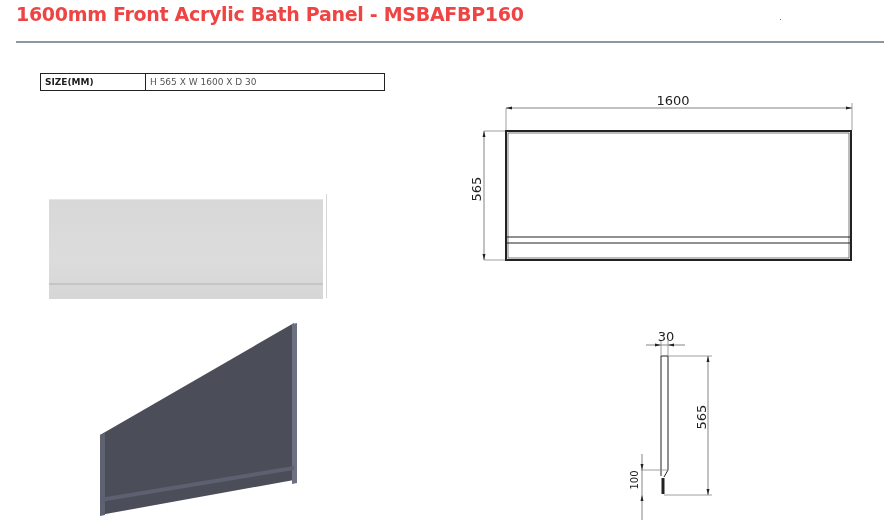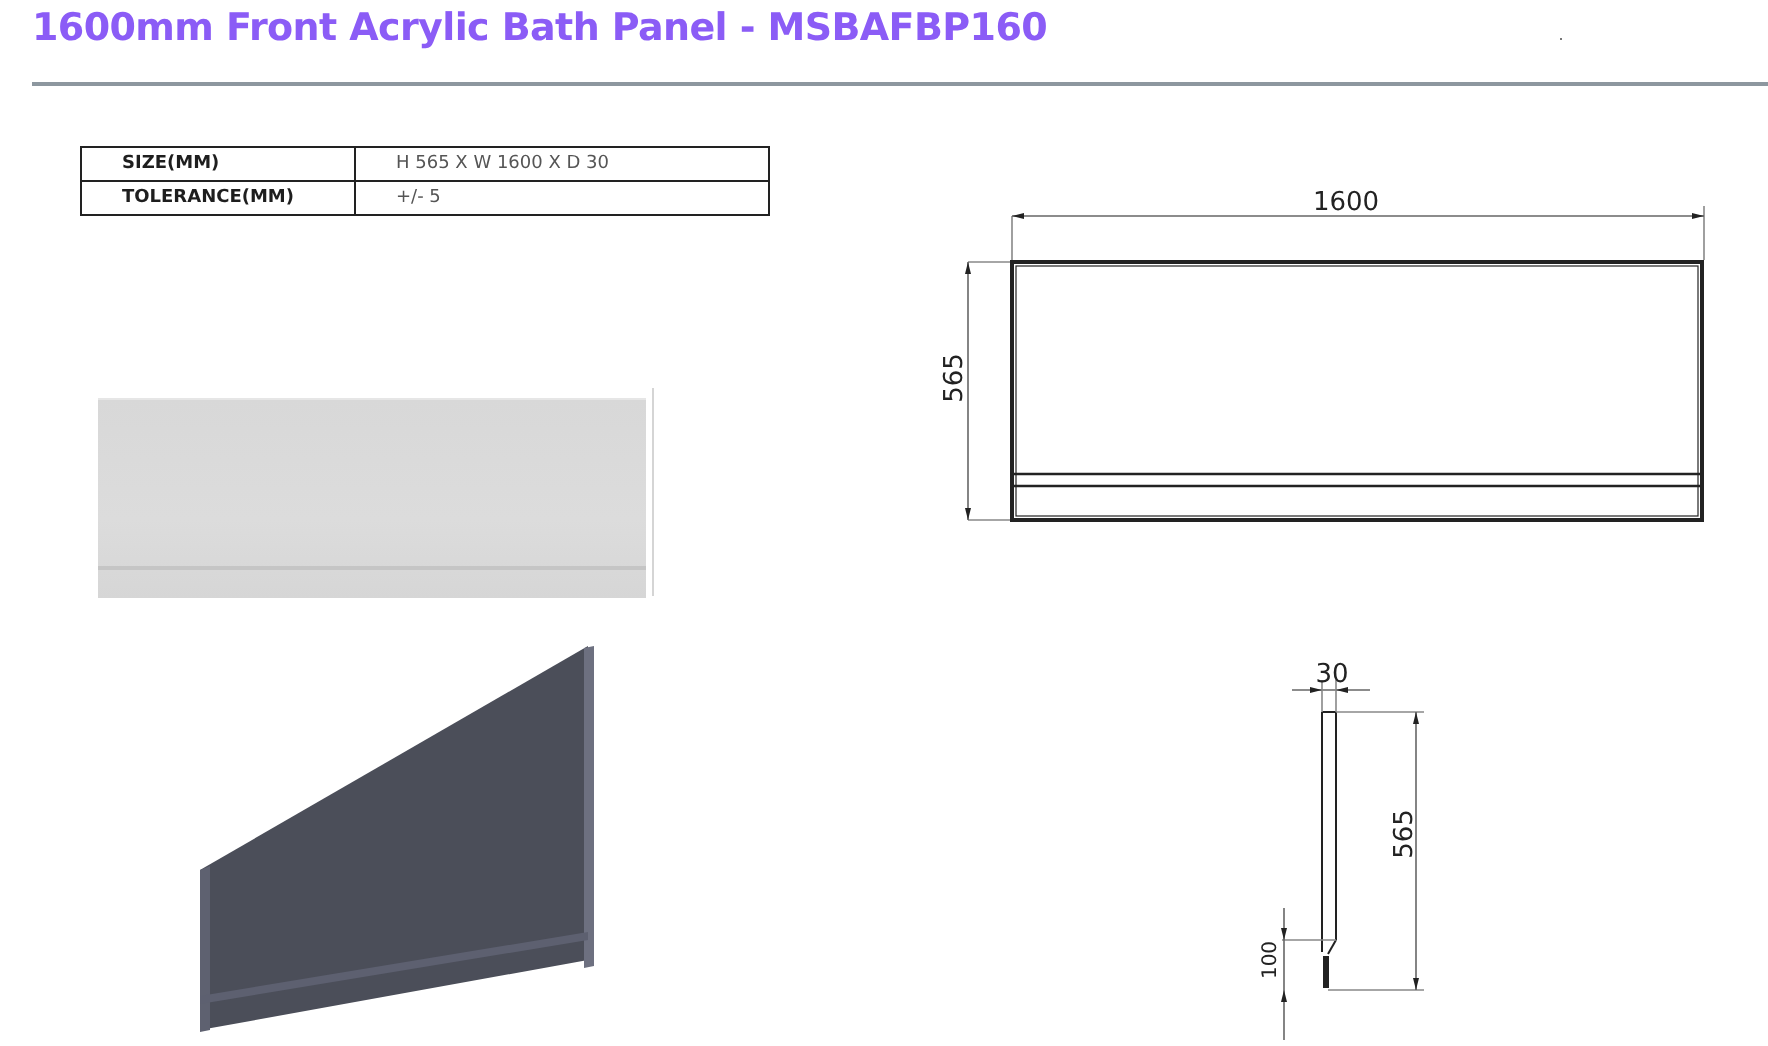--- a/index.html
+++ b/index.html
@@ -4,36 +4,36 @@
   <style>
     html, body { margin: 0; padding: 0; background: #ffffff; }
     body {
       width: 884px; height: 523px; position: relative; overflow: hidden;
       font-family: "DejaVu Sans", "Liberation Sans", sans-serif;
       color: #2b2b2b;
     }
     .title {
       position: absolute; left: 16px; top: 3px;
       font-size: 19px; font-weight: bold; letter-spacing: -0.3px;
-      color: #8b5cf6; white-space: nowrap;
+      color: #ef4444; white-space: nowrap;
     }
     .stray-dot {
       position: absolute; left: 780px; top: 19px; width: 1px; height: 1px; background: #777;
     }
     .rule {
       position: absolute; left: 16px; top: 41px; width: 868px; height: 2px;
       background: #8d979f;
     }
     table.spec {
       position: absolute; left: 40px; top: 73px;
       border-collapse: collapse; width: 345px;
       font-size: 9px;
     }
     table.spec td {
-      border: 1px solid #222; height: 16px; padding: 0 20px; line-height: 16px;
+      border: 1px solid #222; height: 16px; padding: 0 4px; line-height: 16px;
       white-space: nowrap;
     }
     table.spec td.k { font-weight: bold; width: 96px; color: #1e1e1e; }
     table.spec td.v { color: #555; }
 
     .photo-white {
       position: absolute; left: 49px; top: 199px; width: 274px; height: 99px;
       background: linear-gradient(180deg, #d8d8d8 0%, #dcdcdc 60%, #d6d6d6 100%);
       border-top: 1px solid #e6e6e6;
     }
@@ -52,24 +52,20 @@
 
 <div class="title">1600mm Front Acrylic Bath Panel - MSBAFBP160</div>
 <div class="stray-dot"></div>
 <div class="rule"></div>
 
 <table class="spec">
   <tbody>
       <tr>
     <td class="k">SIZE(MM)</td>
     <td class="v">H 565 X W 1600 X D 30</td>
-  </tr>
-  <tr>
-    <td class="k">TOLERANCE(MM)</td>
-    <td class="v">+/- 5</td>
   </tr>
 </tbody>
   </table>
 
 <div class="photo-white">
   <div class="lip"></div>
   <div class="edge"></div>
 </div>
 
 <svg class="photo-grey" viewBox="0 0 205 200" width="205" height="200">

